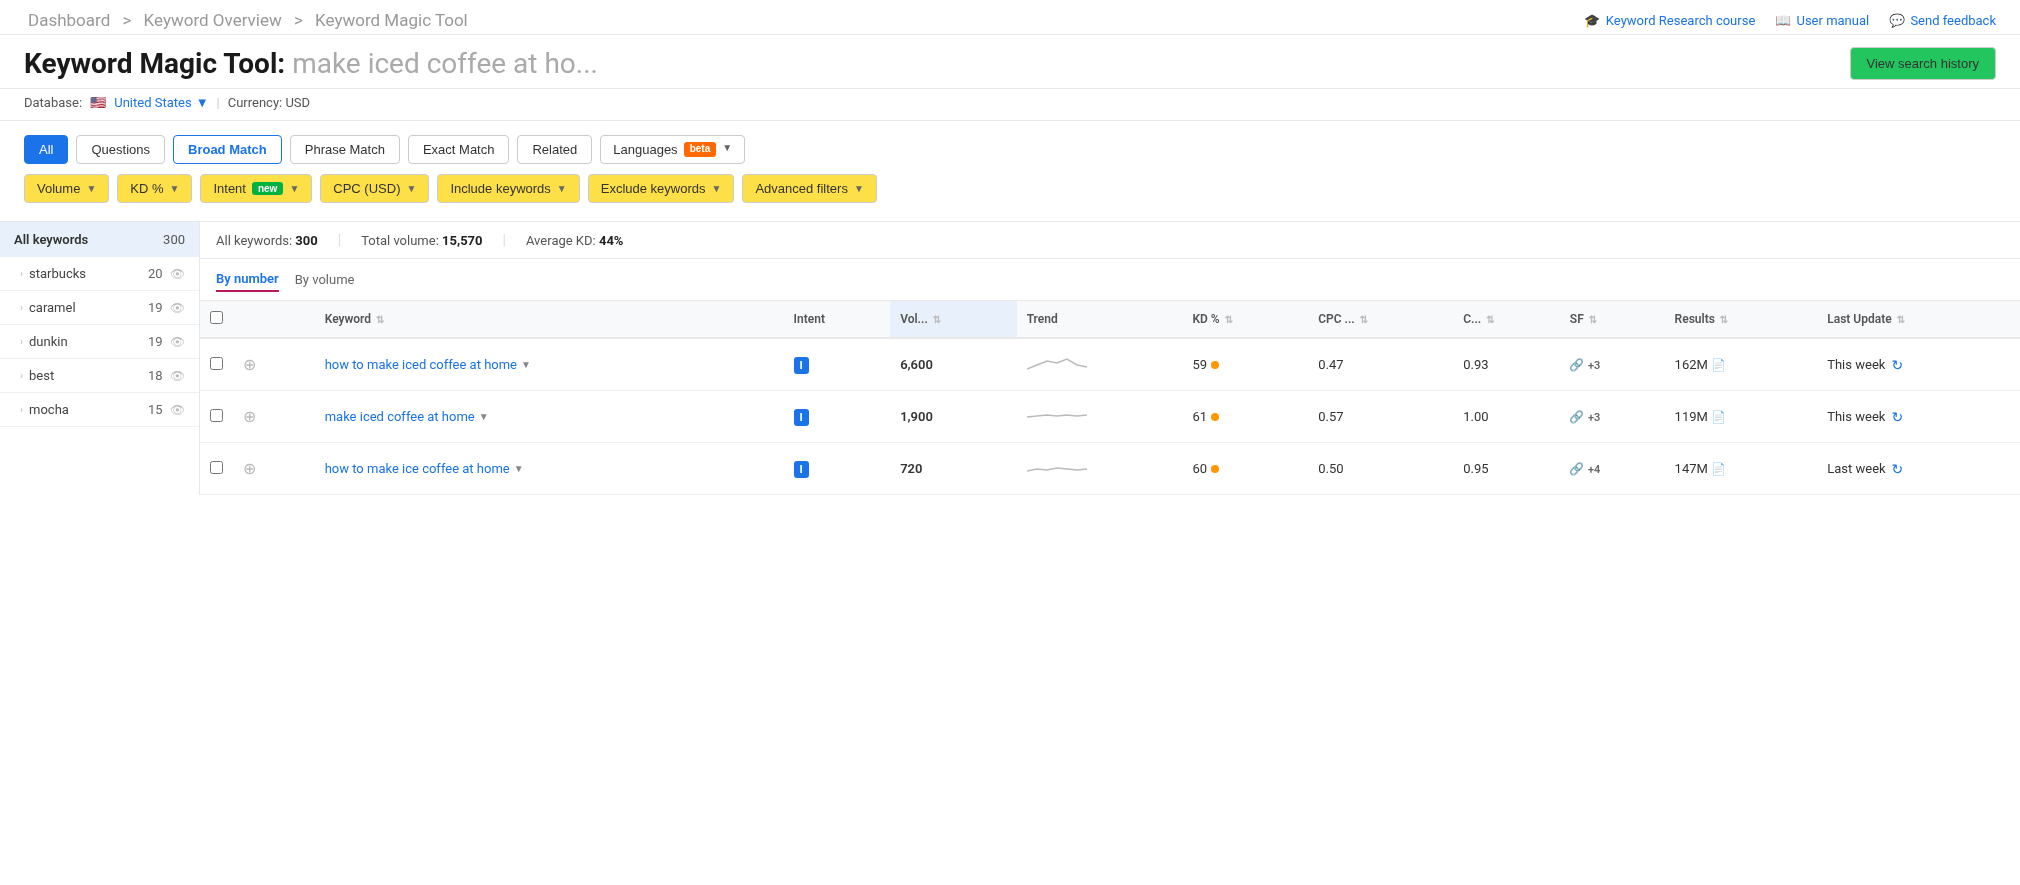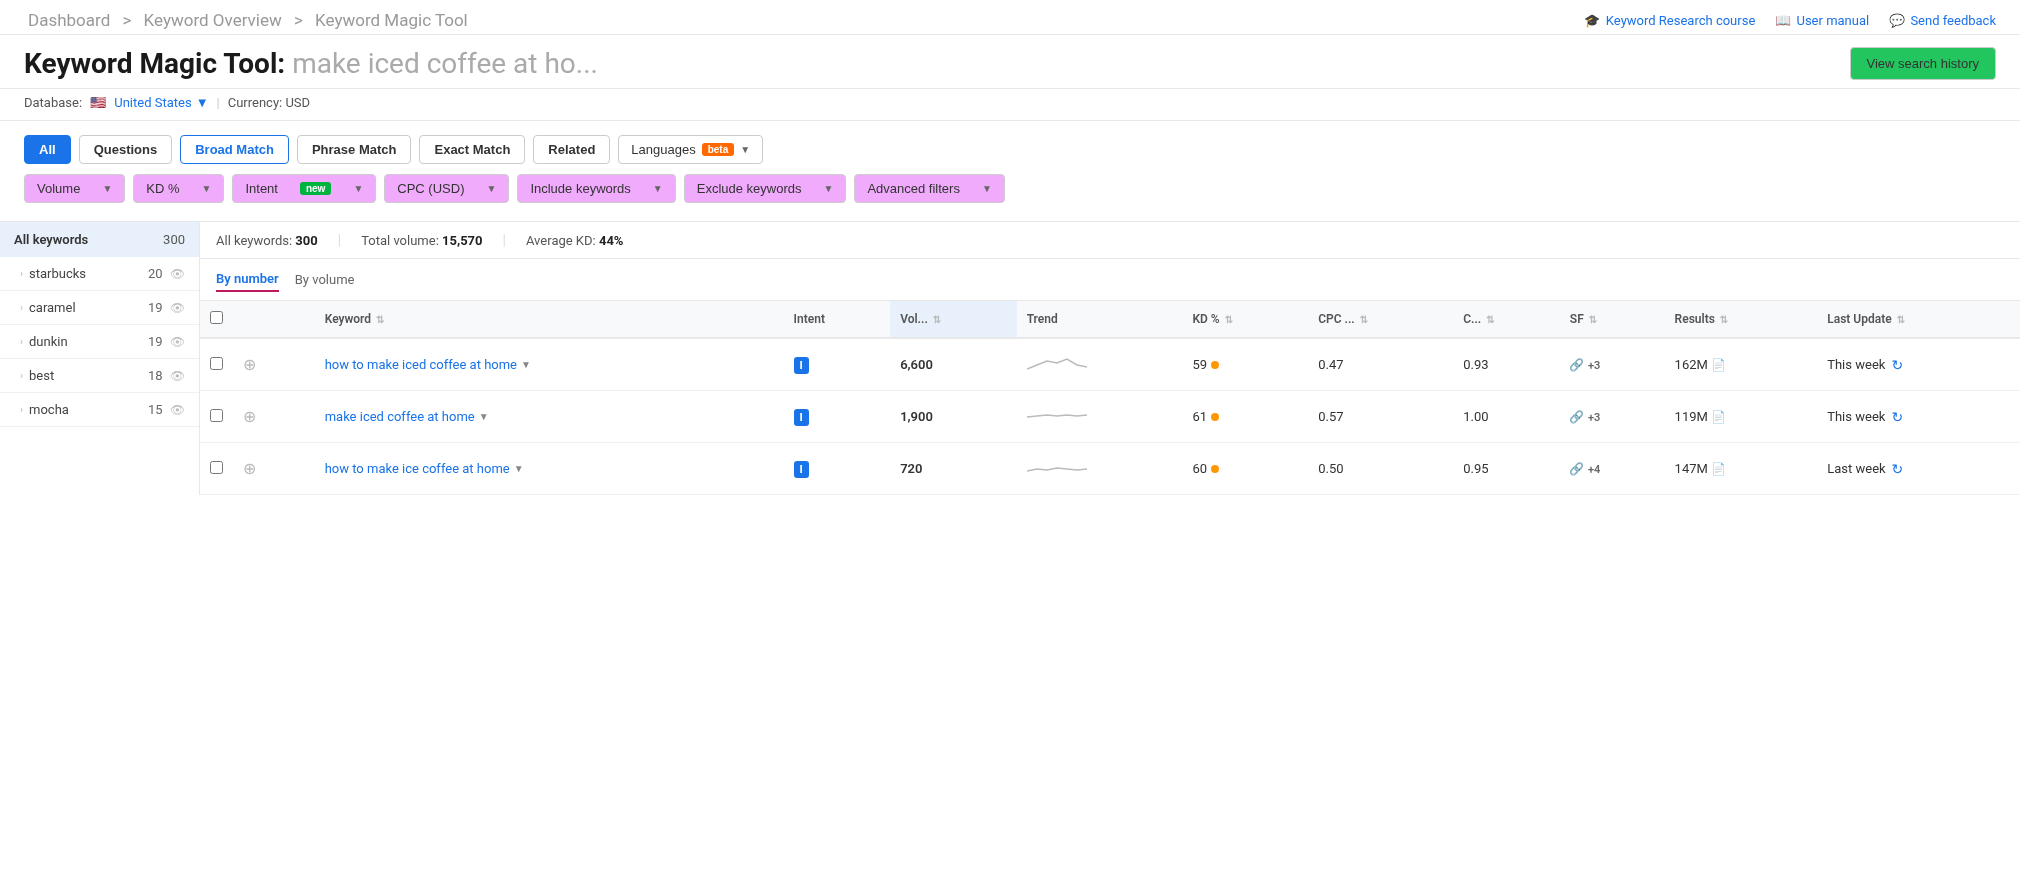--- a/index.html
+++ b/index.html
@@ -13,26 +13,26 @@
 
     .title-section { padding: 12px 24px 8px; border-bottom: 1px solid #e8e8e8; display: flex; justify-content: space-between; }
     .view-history-btn { border: 1px solid #ccc; background: #22c55e; padding: 8px 16px; border-radius: 4px; cursor: pointer; font-size: 13px; color: #333; }
 
     .db-row { padding: 6px 24px 10px; display: flex; align-items: center; gap: 8px; font-size: 13px; color: #555; border-bottom: 1px solid #e8e8e8; }
     .db-link { color: #1a73e8; text-decoration: none; display: flex; align-items: flex-start; gap: 4px; cursor: pointer; }
     .separator { color: #ccc; }
 
     .filters-section { padding: 14px 24px 8px; border-bottom: 1px solid #e8e8e8; }
     .filter-row { display: flex; align-items: center; gap: 8px; flex-wrap: wrap; margin-bottom: 10px; }
-    .tab-btn { padding: 6px 14px; border: 1px solid #ccc; border-radius: 4px; background: #fff; cursor: pointer; font-size: 13px; color: #333; font-weight: bold; }
+    .tab-btn { padding: 6px 14px; border: 1px solid #ccc; border-radius: 4px; background: #fff; cursor: pointer; font-size: 13px; color: #333; }
     .tab-btn.active { background: #1a73e8; color: #fff; border-color: #1a73e8; }
     .tab-btn.active-outline { background: #fff; color: #1a73e8; border-color: #1a73e8; font-weight: 600; }
-    .languages-btn { padding: 6px 12px; border: 1px solid #ccc; border-radius: 4px; background: #fff; cursor: pointer; font-size: 13px; color: #333; display: flex; align-items: center; gap: 6px; }
+    .languages-btn { padding: 6px 12px; border: 1px solid #ccc; border-radius: 4px; background: #fff; cursor: pointer; font-size: 13px; color: #333; display: flex; gap: 6px; }
     .beta-badge { background: #ff6900; color: #fff; font-size: 10px; padding: 1px 6px; border-radius: 3px; font-weight: 700; }
-    .filter-dropdown { padding: 6px 12px; border: 1px solid #ccc; border-radius: 4px; background: #f0abfc; cursor: pointer; font-size: 13px; color: #333; display: flex; align-items: center; gap: 22px; }
+    .filter-dropdown { padding: 6px 12px; border: 1px solid #ccc; border-radius: 4px; background: #fde047; cursor: pointer; font-size: 13px; color: #333; display: flex; align-items: center; gap: 6px; }
     .new-badge { background: #00b341; color: #fff; font-size: 10px; padding: 1px 6px; border-radius: 3px; font-weight: 700; }
     .chevron { font-size: 10px; color: #666; }
 
     .content-area { display: flex; }
 
     .sidebar { width: 200px; min-width: 200px; border-right: 1px solid #e8e8e8; padding: 0; }
     .sidebar-header { background: #e8f0fb; padding: 10px 14px; display: flex; align-items: center; justify-content: space-between; font-weight: 600; font-size: 13px; color: #333; cursor: pointer; }
     .sidebar-header .count { color: #555; font-weight: 400; }
     .sidebar-item { padding: 9px 14px 9px 20px; display: flex; align-items: center; justify-content: space-between; cursor: pointer; border-bottom: 1px solid #f0f0f0; font-size: 13px; color: #444; }
     .sidebar-item .item-left { display: flex; align-items: center; gap: 6px; }

